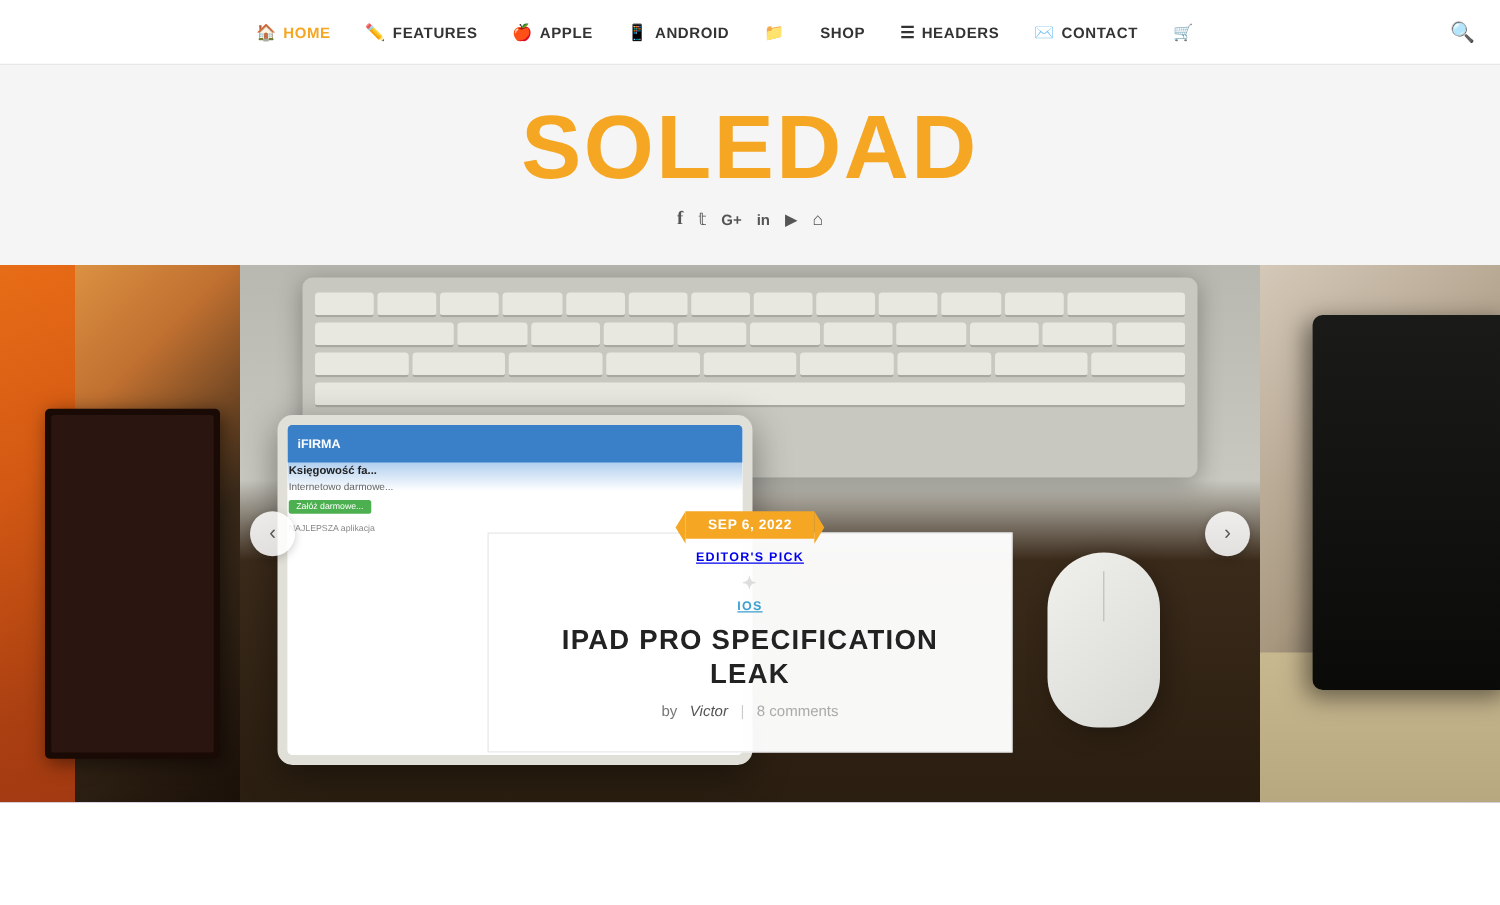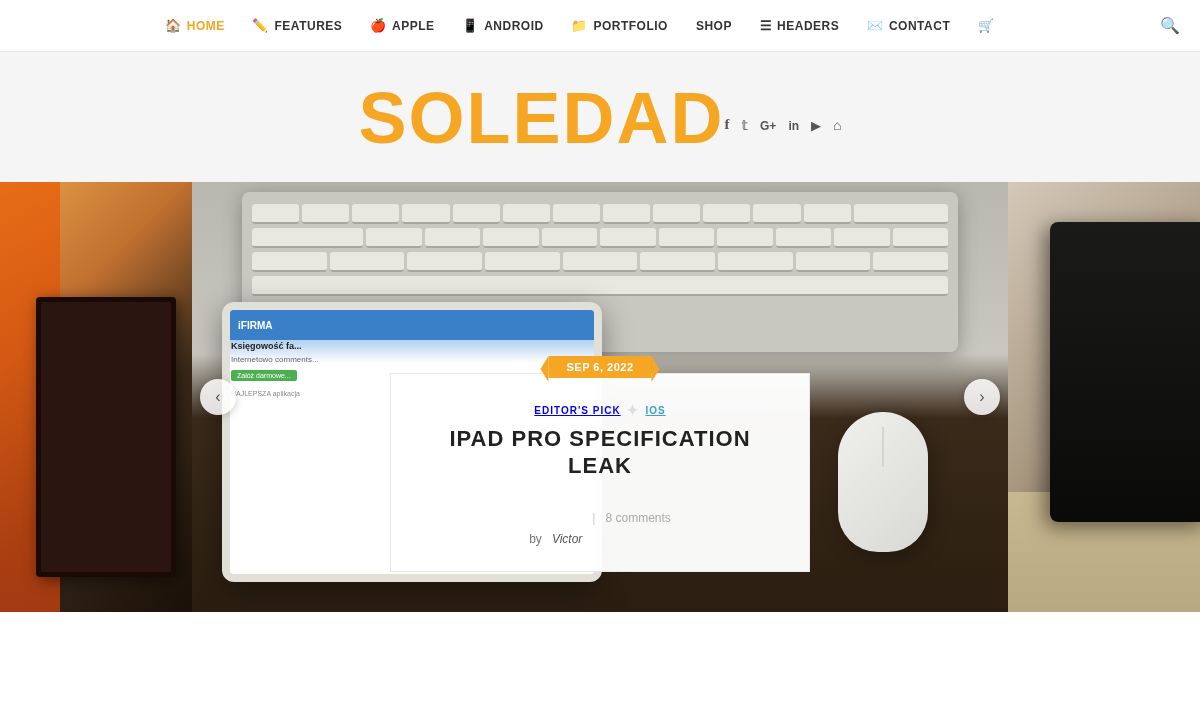--- a/index.html
+++ b/index.html
@@ -41,21 +41,21 @@
       padding-right: 20px;
       cursor: pointer;
       font-size: 16px;
       color: #333;
     }
 
     
     .site-header {
       background: #f5f5f5;
       display: flex;
-      flex-direction: row;
+      flex-direction: column;
       align-items: center;
       justify-content: center;
       padding: 30px 0 28px;
     }
     .site-title {
       font-size: 72px;
       font-weight: 900;
       color: #f5a623;
       letter-spacing: 2px;
       line-height: 1;
@@ -305,30 +305,31 @@
     .date-badge::after {
       content: '';
       position: absolute;
       right: -8px;
       top: 0;
       border-top: 13px solid transparent;
       border-bottom: 13px solid transparent;
       border-left: 8px solid #f5a623;
     }
     .article-cats {
-      margin-top: 28px;
+      margin-top: 14px;
       font-size: 10px;
       font-weight: 700;
       letter-spacing: 1px;
       text-transform: uppercase;
       color: #f5a623;
       display: flex;
       align-items: center;
       justify-content: center;
       gap: 6px;
+      flex-direction: column;
     }
     .article-cats .separator {
       color: #ddd;
       font-size: 14px;
     }
     .cat-ios { color: #3ba0d0; }
     .article-title {
       font-size: 22px;
       font-weight: 900;
       letter-spacing: 1px;
@@ -338,21 +339,21 @@
       line-height: 1.2;
     }
     .article-meta {
       font-size: 12px;
       color: #888;
       display: flex;
       align-items: center;
       justify-content: center;
       gap: 10px;
     }
-    .article-meta .author { color: #666; font-style: italic; margin-top: 43px; }
+    .article-meta .author { color: #666; font-style: italic; }
     .article-meta .author span { color: #777; font-style: normal; }
     .article-meta .comments { color: #aaa; text-decoration: none; }
     .divider-line { color: #ccc; }
 
     
     .nav-arrow {
       position: absolute;
       top: 50%;
       transform: translateY(-50%);
       width: 36px;
@@ -397,21 +398,20 @@
     </li>
     <li>
       <a href="#">
         <span class="nav-icon">📱</span>
         <span>ANDROID</span>
       </a>
     </li>
     <li>
       <a href="#">
         <span class="nav-icon">📁</span>
-        <span>PORTFOLIO</span>
       </a>
     </li>
     <li>
       <a href="#">
         <span>SHOP</span>
       </a>
     </li>
     <li>
       <a href="#">
         <span class="nav-icon">☰</span>
@@ -514,21 +514,21 @@
         </div>
       </div>
 
       <div class="tablet-sim">
         <div class="tablet-screen">
           <div class="tablet-screen-header">
             <span class="tablet-logo">iFIRMA</span>
           </div>
           <div class="tablet-content">
             <div class="tc-title">Księgowość fa...</div>
-            <div style="color:#666;margin-bottom:3px;">Internetowo comments...</div>
+            <div style="color:#666;margin-bottom:3px;">Internetowo darmowe...</div>
             <div class="tc-green-btn">Załóż darmowe...</div>
             <div style="margin-top:6px;font-size:7px;color:#888;">NAJLEPSZA aplikacja</div>
           </div>
         </div>
       </div>
 
       <div class="mouse-sim"></div>
     </div>
   </div>
 

